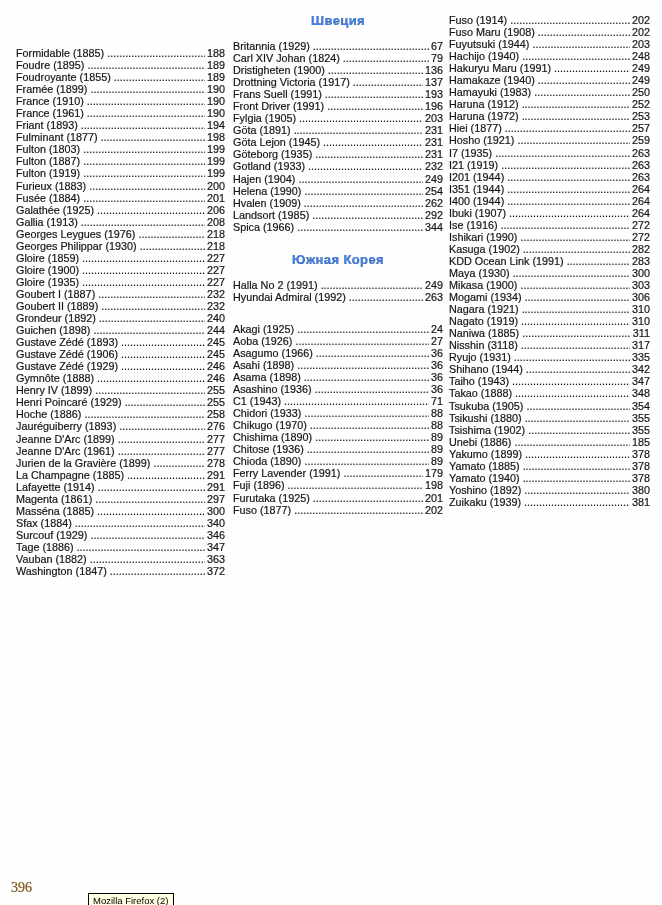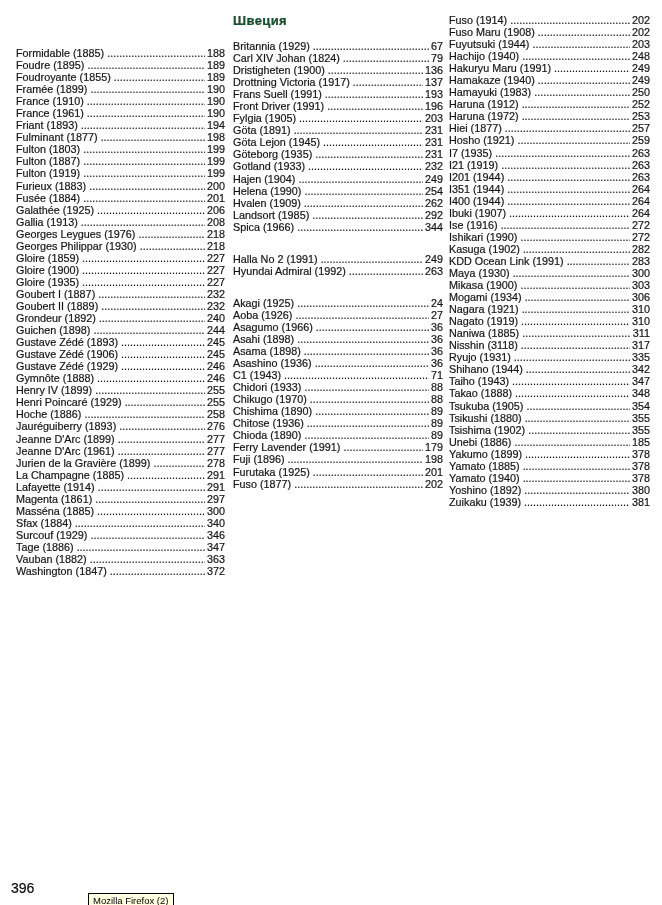--- a/index.html
+++ b/index.html
@@ -13,36 +13,36 @@
   .col{
     position:absolute;top:14px;
     font-size:10.8px;line-height:12.05px;color:#161616;
     -webkit-text-stroke:0.2px #161616;
   }
   .col-1{left:16px;width:209px;margin-top:33px;}
   .col-2{left:233px;width:210px;}
   .col-3{left:449px;width:201px;}
   .sec + .sec{margin-top:20px;}
   .sec-header{
-    font-weight:bold;font-size:13px;line-height:14px;
-    letter-spacing:.4px;margin:0 0 12px 0;color:#14532d;
+    font-weight:bold;text-align:center;font-size:13px;line-height:14px;
+    letter-spacing:.4px;margin:0 0 12px 0;color:#3b82f6;
   }
   .entry{display:flex;align-items:baseline;}
   .entry .n{white-space:nowrap;padding-right:2px;}
   .entry .d{
     flex:1;overflow:hidden;white-space:nowrap;
     padding:0 1px;color:#1c1c1c;
   }
   .entry .p{white-space:nowrap;padding-left:2px;}
   
   .watermark{position:absolute;left:0;top:790px;width:662px;height:115px;pointer-events:none;}
   
   .page-num{
     position:absolute;left:11px;top:880px;
-    font-family:Liberation Sans, sans-serif;font-size:14px;color:#000000;
+    font-family:Liberation Serif, serif;font-size:14px;color:#a16207;
     -webkit-text-stroke:0.2px #2a2a2a;
   }
   
   .tooltip{
     position:absolute;left:88px;top:893px;
     background:#ffffe1;border:1px solid #000;
     font-size:9.5px;line-height:12px;color:#000;
     padding:1px 4px 3px 4px;white-space:nowrap;
   }
 </style>
@@ -353,20 +353,21 @@
           <span class="d">..........................................................................................</span>
           <span class="p">292</span>
         </div>
         <div class="entry">
           <span class="n">Spica (1966)</span>
           <span class="d">..........................................................................................</span>
           <span class="p">344</span>
         </div>
       </div>
       <div class="sec">
+        <div class="sec-header">Южная Корея</div>
         <div class="entry">
           <span class="n">Halla No 2 (1991)</span>
           <span class="d">..........................................................................................</span>
           <span class="p">249</span>
         </div>
         <div class="entry">
           <span class="n">Hyundai Admiral (1992)</span>
           <span class="d">..........................................................................................</span>
           <span class="p">263</span>
         </div>

